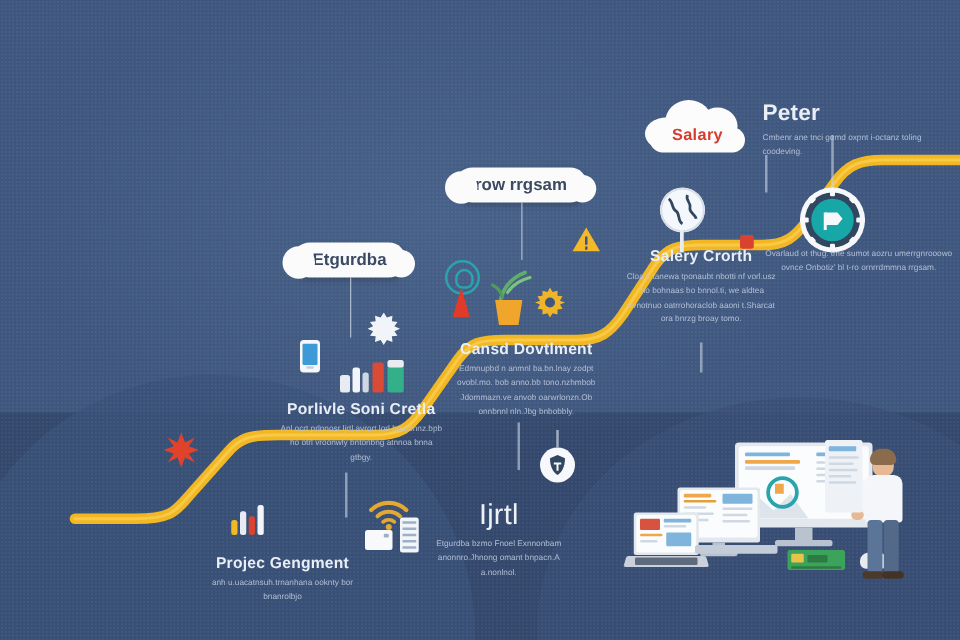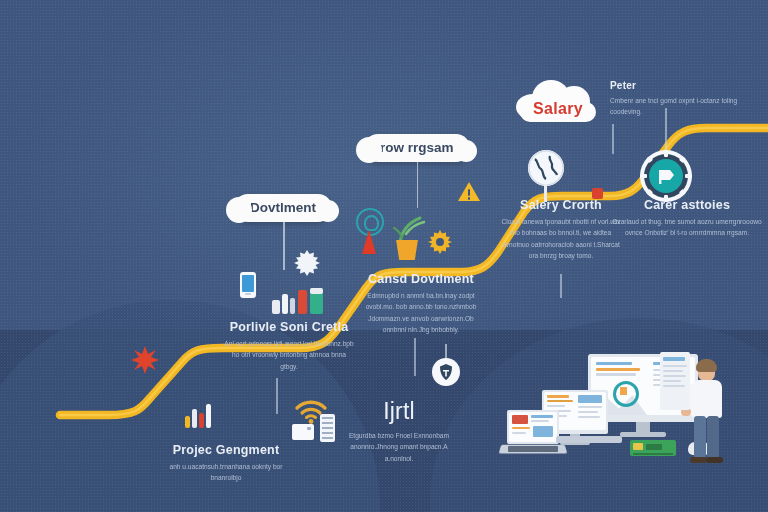--- a/index.html
+++ b/index.html
@@ -44,21 +44,21 @@
   .cloud .body::before,.cloud .body::after{
     content:"";position:absolute;background:#fbfbfb;border-radius:50%;
   }
   .cloud .body::before{width:26px;height:26px;left:-8px;top:3px;}
   .cloud .body::after{width:22px;height:22px;right:-7px;top:6px;}
   .cloud .stem{position:absolute;left:50%;top:100%;width:1.6px;background:#cdd6e4;opacity:.75;}
 
   .cloud-real{position:absolute;}
   .cloud-real .puff{position:absolute;background:#fcfcfc;border-radius:50%;}
   .cloud-real .lbl{position:absolute;left:0;right:0;top:24px;text-align:center;
-    font-size:16px;font-weight:700;color:#d63b2f;z-index:4;letter-spacing:.3px;}
+    font-size:13px;font-weight:700;color:#d63b2f;z-index:4;letter-spacing:.3px;}
 
   
   .block{position:absolute;}
   .block .h{font-size:12.5px;font-weight:700;color:#e9eef6;margin:0 0 4px;letter-spacing:.2px;}
   .block .h.big{font-size:23px;font-weight:400;color:#eef2f8;margin-bottom:5px;}
   .block .p{font-size:6.6px;line-height:1.72;color:#b9c6dc;opacity:.92;}
   .block .lead{position:absolute;width:1.5px;background:#c8d3e4;opacity:.6;}
 
   .blk-right{text-align:left;}
   .blk-center{text-align:center;}
@@ -110,21 +110,21 @@
              L 366,288 C 376,274 384,272 404,272
              L 462,272 C 480,272 488,266 498,252
              L 524,212 C 534,198 542,196 562,196
              L 610,196 C 628,196 636,190 646,176
              L 668,146 C 678,132 688,128 706,128
              L 768,128" fill="none" stroke="#ffd766" stroke-width="2.4" stroke-linecap="round" stroke-linejoin="round" opacity=".55"></path>
   </svg>
 
 
   <div class="cloud" style="left:234px;top:194px;">
-    <div class="body">Dovtlment</div>
+    <div class="body">Etgurdba</div>
     <div class="stem" style="height:48px;"></div>
   </div>
 
   <div class="cloud" style="left:364px;top:134px;">
     <div class="body">row rrgsam</div>
     <div class="stem" style="height:46px;"></div>
   </div>
 
   <div class="cloud-real" style="left:512px;top:76px;width:92px;height:44px;">
     <div class="puff" style="left:4px;top:18px;width:34px;height:26px;"></div>
@@ -244,27 +244,26 @@
         <rect x="7" y="40" width="5" height="5" rx="1" transform="rotate(45 9.5 42.5)"></rect>
         <rect x="40" y="40" width="5" height="5" rx="1" transform="rotate(45 42.5 42.5)"></rect>
       </g>
       <path d="M20,20 h10 l4,5 -4,5 h-10 z" fill="#f6f8fb"></path>
       <rect x="19" y="20" width="2.4" height="14" fill="#f6f8fb"></rect>
     </svg>
     <div style="position:absolute;left:25px;top:-42px;width:1.6px;height:42px;background:#cbd5e3;opacity:.6;"></div>
   </div>
 
   <div class="block blk-right" style="left:610px;top:80px;width:146px;">
-    <div class="h" style="font-size:10px;">Peter</div>
+    <div class="h" style="font-size:18px;">Peter</div>
     <div class="p">Cmbenr ane tnci gomd oxpnt i-octanz toling coodeving.</div>
     <div class="lead" style="left:2px;top:44px;height:30px;"></div>
   </div>
 
   <div class="block blk-center" style="left:612px;top:198px;width:150px;">
-    <div class="h">Carer asttoies</div>
     <div class="p">Ovarlaud ot thug. tme sumot aozru umerrgnrooowo ovnce Onbotiz' bl t-ro ornrrdmmna rrgsam.</div>
   </div>
 
   <div class="block blk-center" style="left:500px;top:198px;width:122px;">
     <div class="h">Salery Crorth</div>
     <div class="p">Cloa ti tanewa tponaubt nbotti nf vorl.usz mo bohnaas bo bnnol.ti, we aldtea avnotnuo oatrrohoraclob aaoni t.Sharcat ora bnrzg broay tomo.</div>
     <div class="lead" style="left:60px;top:76px;height:24px;"></div>
   </div>
 
   <div class="block blk-center" style="left:356px;top:272px;width:130px;">

